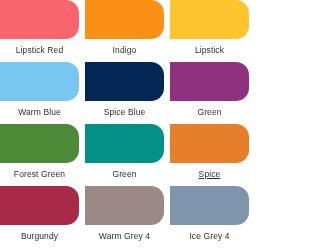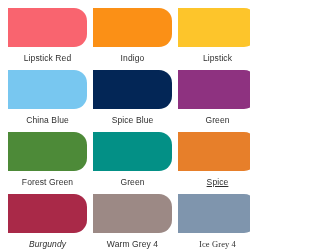--- a/index.html
+++ b/index.html
@@ -14,21 +14,21 @@
     overflow: hidden;
   }
   #swatch-grid {
     display: grid;
     grid-template-columns: repeat(3, 79px);
     grid-template-rows: repeat(4, 62px);
     column-gap: 6px;
     row-gap: 0px;
     width: 249px;
     height: 248px;
-    padding: 8px;
+    padding: 0;
     box-sizing: border-box;
   }
   .swatch-cell {
     display: flex;
     flex-direction: column;
     align-items: stretch;
     width: 79px;
     height: 62px;
     overflow: hidden;
   }
@@ -70,21 +70,21 @@
     <div class="swatch-label" style="color: rgb(47, 47, 47);">Indigo</div>
   </div>
 
   <div class="swatch-cell">
     <div class="swatch-chip" style="background: rgb(253, 197, 43); border-top-right-radius: 13px; border-bottom-right-radius: 13px;"></div>
     <div class="swatch-label" style="color: rgb(47, 47, 47);">Lipstick</div>
   </div>
 
   <div class="swatch-cell">
     <div class="swatch-chip" style="background: rgb(120, 199, 240); border-top-right-radius: 13px; border-bottom-right-radius: 13px;"></div>
-    <div class="swatch-label" style="color: rgb(47, 47, 47);">China Blue</div>
+    <div class="swatch-label" style="color: rgb(47, 47, 47);">Warm Blue</div>
   </div>
 
   <div class="swatch-cell">
     <div class="swatch-chip" style="background: rgb(3, 38, 86); border-top-right-radius: 13px; border-bottom-right-radius: 13px;"></div>
     <div class="swatch-label" style="color: rgb(47, 47, 47);">Spice Blue</div>
   </div>
 
   <div class="swatch-cell">
     <div class="swatch-chip" style="background: rgb(142, 50, 128); border-top-right-radius: 13px; border-bottom-right-radius: 13px;"></div>
     <div class="swatch-label" style="color: rgb(47, 47, 47);">Green</div>
@@ -100,26 +100,26 @@
     <div class="swatch-label" style="color: rgb(47, 47, 47);">Green</div>
   </div>
 
   <div class="swatch-cell">
     <div class="swatch-chip" style="background: rgb(231, 127, 42); border-top-right-radius: 13px; border-bottom-right-radius: 13px;"></div>
     <div class="swatch-label" style="color: rgb(47, 47, 47); text-decoration: underline;">Spice</div>
   </div>
 
   <div class="swatch-cell">
     <div class="swatch-chip" style="background: rgb(169, 41, 72); border-top-right-radius: 13px; border-bottom-right-radius: 13px;"></div>
-    <div class="swatch-label" style="color: rgb(47, 47, 47); font-style: italic;">Burgundy</div>
+    <div class="swatch-label" style="color: rgb(47, 47, 47);">Burgundy</div>
   </div>
 
   <div class="swatch-cell">
     <div class="swatch-chip" style="background: rgb(156, 137, 133); border-top-right-radius: 13px; border-bottom-right-radius: 13px;"></div>
     <div class="swatch-label" style="color: rgb(47, 47, 47);">Warm Grey 4</div>
   </div>
 
   <div class="swatch-cell">
     <div class="swatch-chip" style="background: rgb(127, 149, 173); border-top-right-radius: 13px; border-bottom-right-radius: 13px;"></div>
-    <div class="swatch-label" style="color: rgb(47, 47, 47); font-family: Liberation Serif, serif;">Ice Grey 4</div>
+    <div class="swatch-label" style="color: rgb(47, 47, 47);">Ice Grey 4</div>
   </div>
 
 </div>
 
 </body></html>

